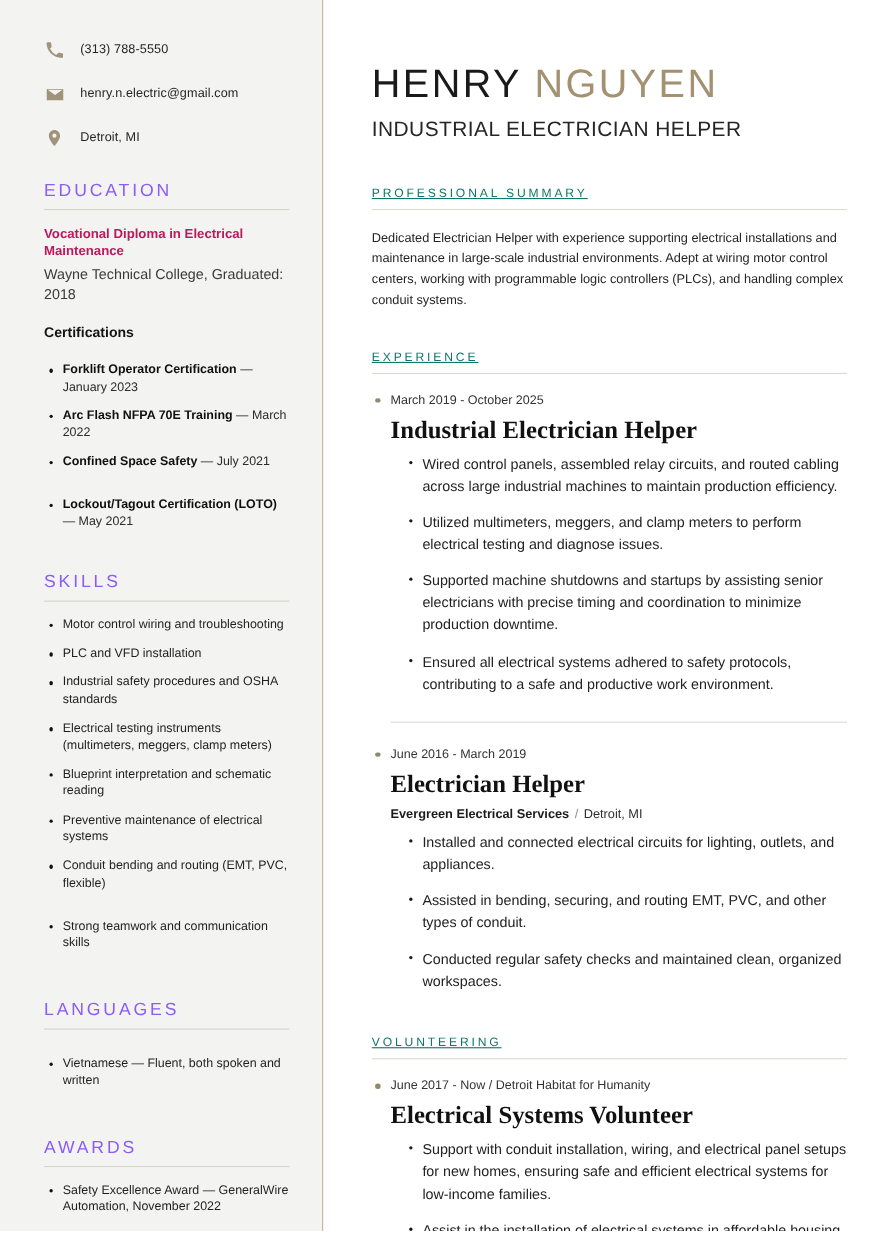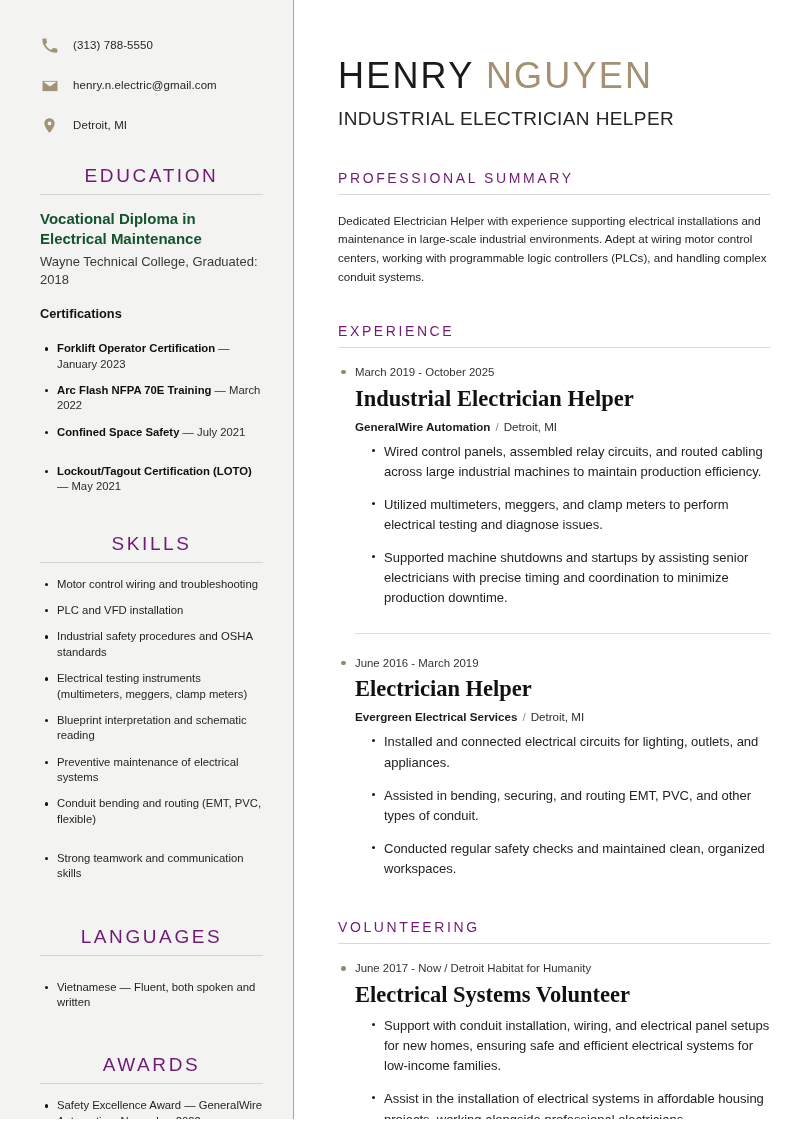--- a/index.html
+++ b/index.html
@@ -50,37 +50,36 @@
   .contact-icon svg { display: block; }
   .contact-text {
     font-size: 11.5px;
     color: #262626;
     line-height: 1.3;
     letter-spacing: 0.1px;
   }
 
   .side-section { margin-bottom: 4px; }
   .side-heading {
-    font-size: 19px;
+    font-size: 16px;
     letter-spacing: 2.6px;
-    color: #701a75;
+    color: #8b5cf6;
     font-weight: 400;
     margin: 0 0 7px 0;
     padding: 0;
-    text-align: center;
   }
   .side-rule {
     height: 1px;
     background: #d6d3cd;
     margin: 0 0 14px 0;
   }
   .edu-title {
-    font-size: 15px;
+    font-size: 12px;
     font-weight: bold;
-    color: #14532d;
+    color: #be185d;
     line-height: 1.33;
     margin: 0 0 4px 0;
   }
   .edu-sub {
     font-size: 13px;
     color: #3a3a3a;
     line-height: 1.36;
     margin: 0 0 18px 0;
   }
   .sub-heading {
@@ -136,25 +135,26 @@
   .name .first { color: #1a1a1a; }
   .name .last { color: #a39172; text-align: right; }
   .job-title {
     font-size: 19px;
     color: #252525;
     letter-spacing: 0.4px;
     font-weight: 400;
     margin: 0 0 40px 0;
   }
   .main-heading {
-    font-size: 14px;
+    font-size: 11px;
     letter-spacing: 2.6px;
-    color: #701a75;
+    color: #0f766e;
     font-weight: 400;
     margin: 0 0 8px 0;
+    text-decoration: underline;
   }
   .main-rule {
     height: 1px;
     background: #ddd9d2;
     margin: 0 0 17px 0;
   }
   .summary-text {
     font-size: 11.6px;
     color: #242424;
     line-height: 1.62;
@@ -328,27 +328,25 @@
       <p class="summary-text">Dedicated Electrician Helper with experience supporting electrical installations and maintenance in large-scale industrial environments. Adept at wiring motor control centers, working with programmable logic controllers (PLCs), and handling complex conduit systems.</p>
     </section>
 
     <section>
       <h2 class="main-heading">EXPERIENCE</h2>
       <div class="main-rule"></div>
 
       <div class="entry">
         <div class="entry-date">March 2019 - October 2025</div>
         <div class="entry-title">Industrial Electrician Helper</div>
-        <div class="entry-org">
-          <span class="org">GeneralWire Automation</span><span class="sep">/</span><span class="loc">Detroit, MI</span>
-        </div>
         <ul class="main-ul">
           <li>Wired control panels, assembled relay circuits, and routed cabling across large industrial machines to maintain production efficiency.</li>
           <li>Utilized multimeters, meggers, and clamp meters to perform electrical testing and diagnose issues.</li>
           <li>Supported machine shutdowns and startups by assisting senior electricians with precise timing and coordination to minimize production downtime.</li>
+          <li>Ensured all electrical systems adhered to safety protocols, contributing to a safe and productive work environment.</li>
         </ul>
       </div>
 
       <div class="entry-sep"></div>
 
       <div class="entry">
         <div class="entry-date">June 2016 - March 2019</div>
         <div class="entry-title">Electrician Helper</div>
         <div class="entry-org">
           <span class="org">Evergreen Electrical Services</span><span class="sep">/</span><span class="loc">Detroit, MI</span>

